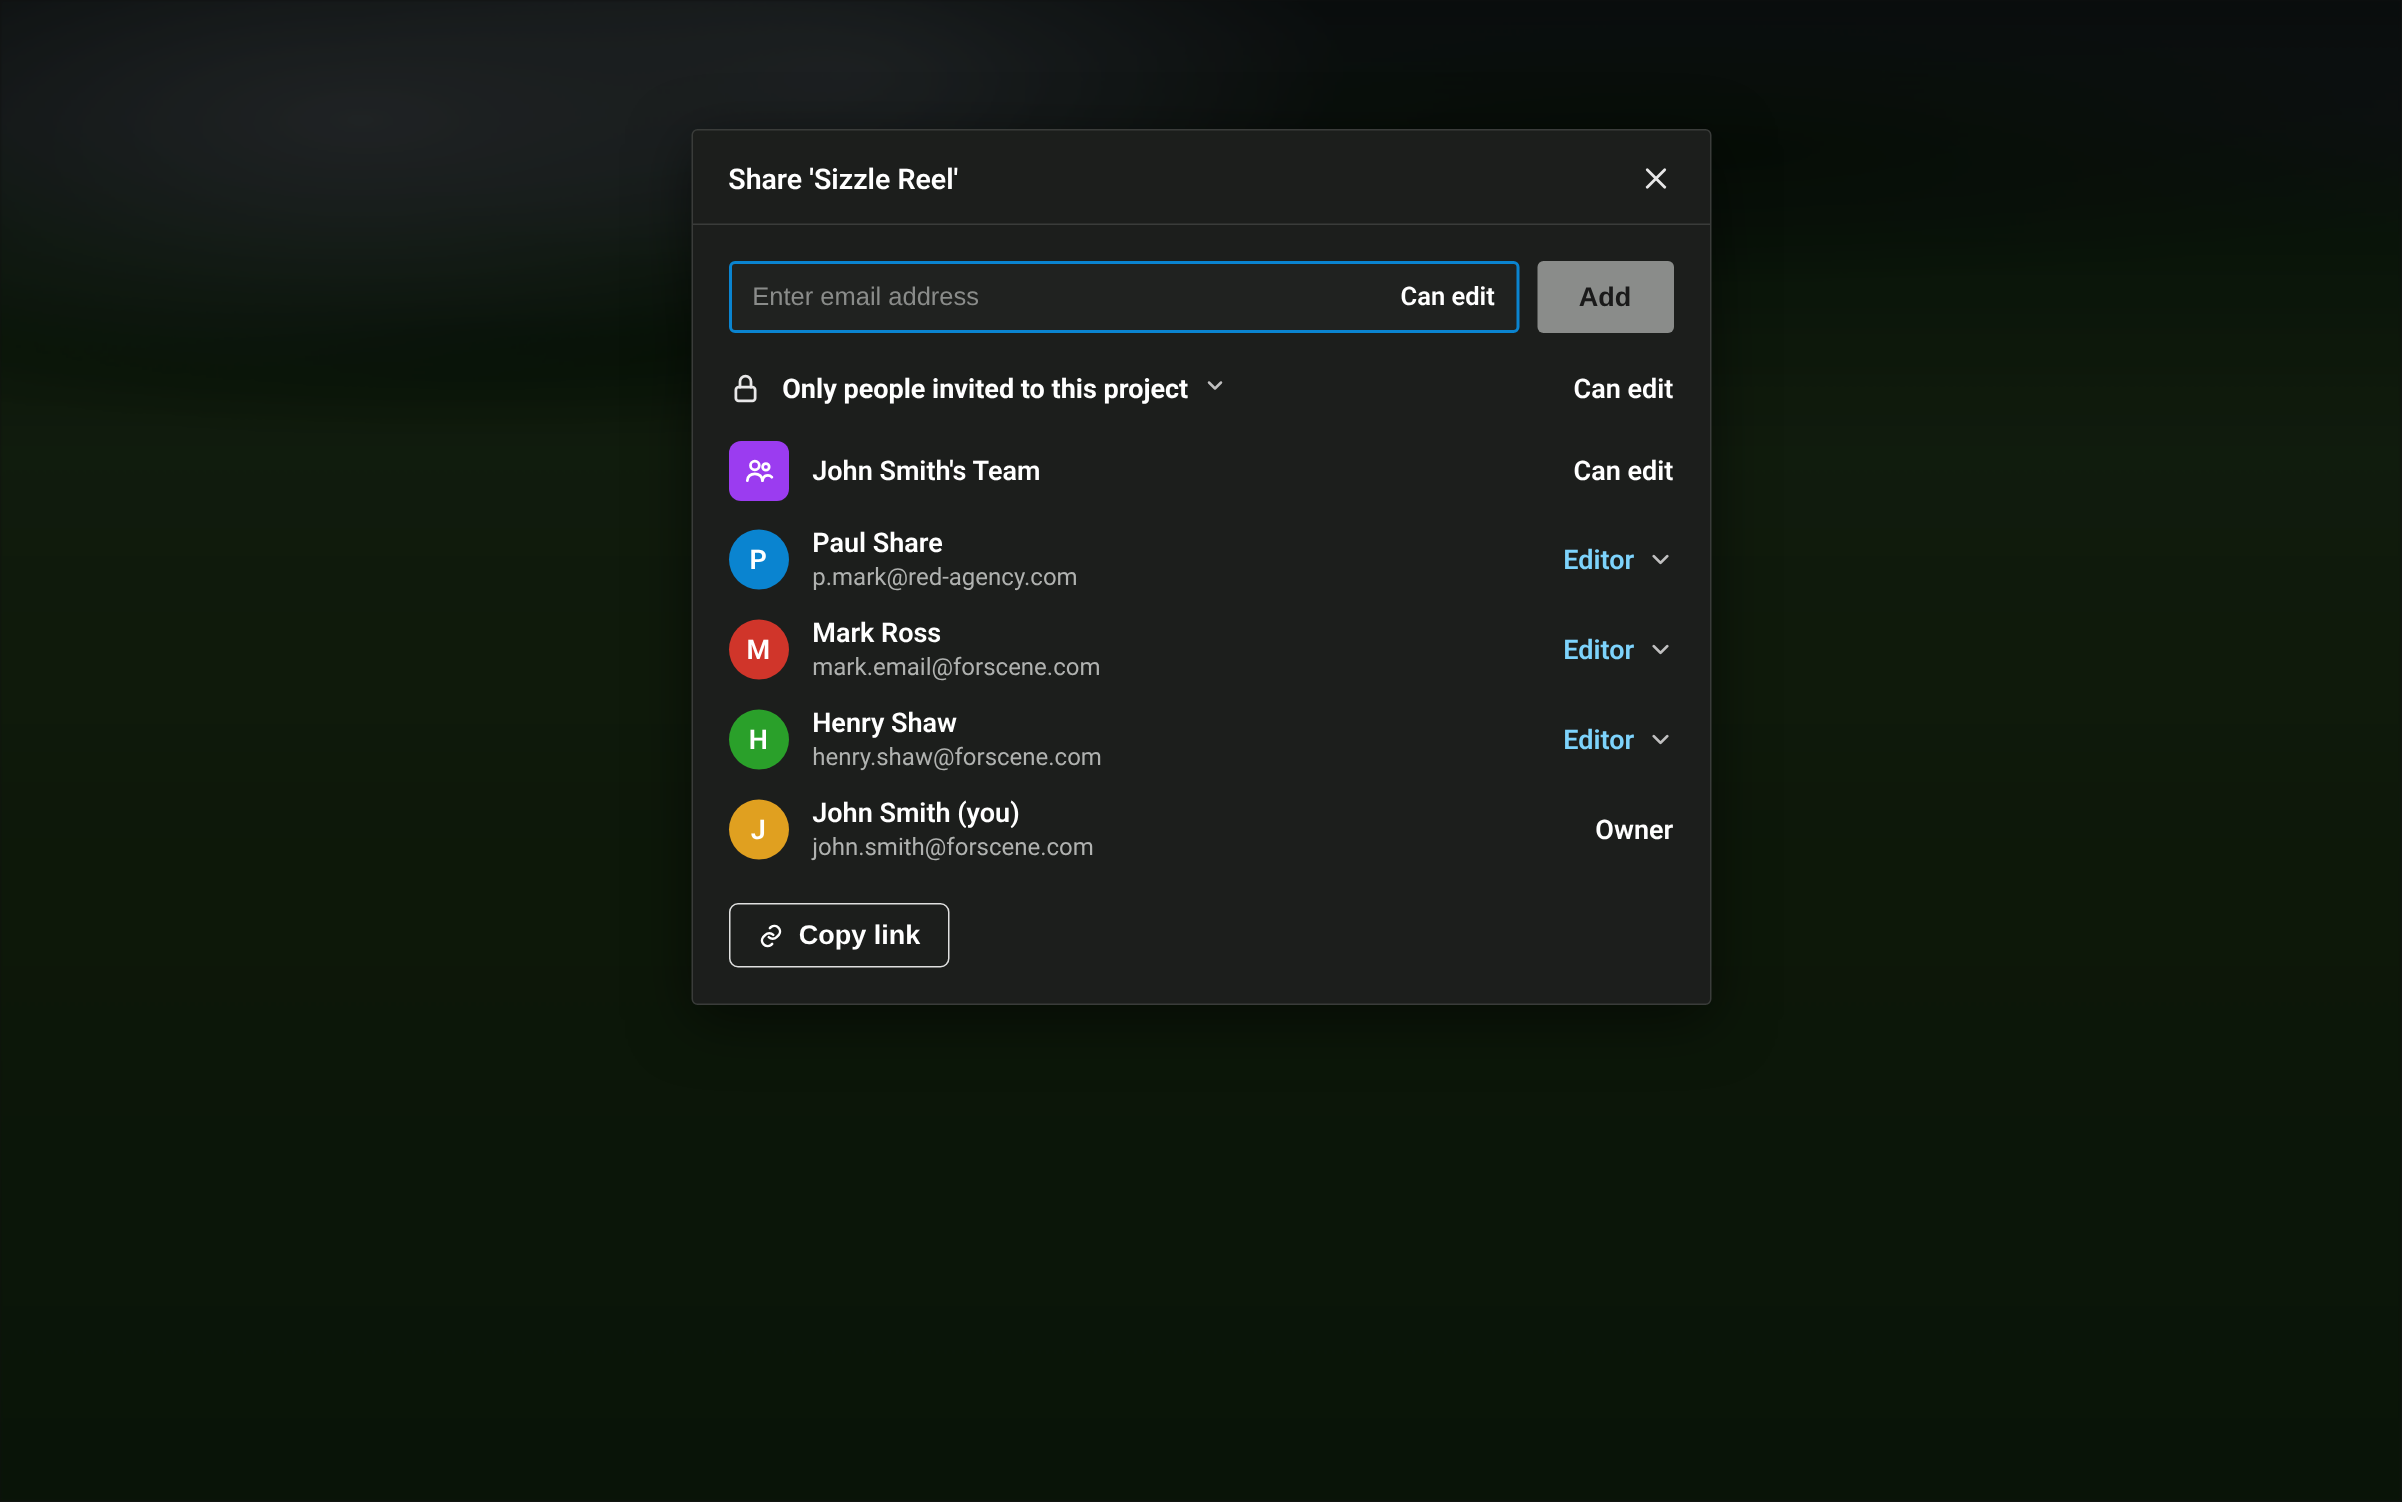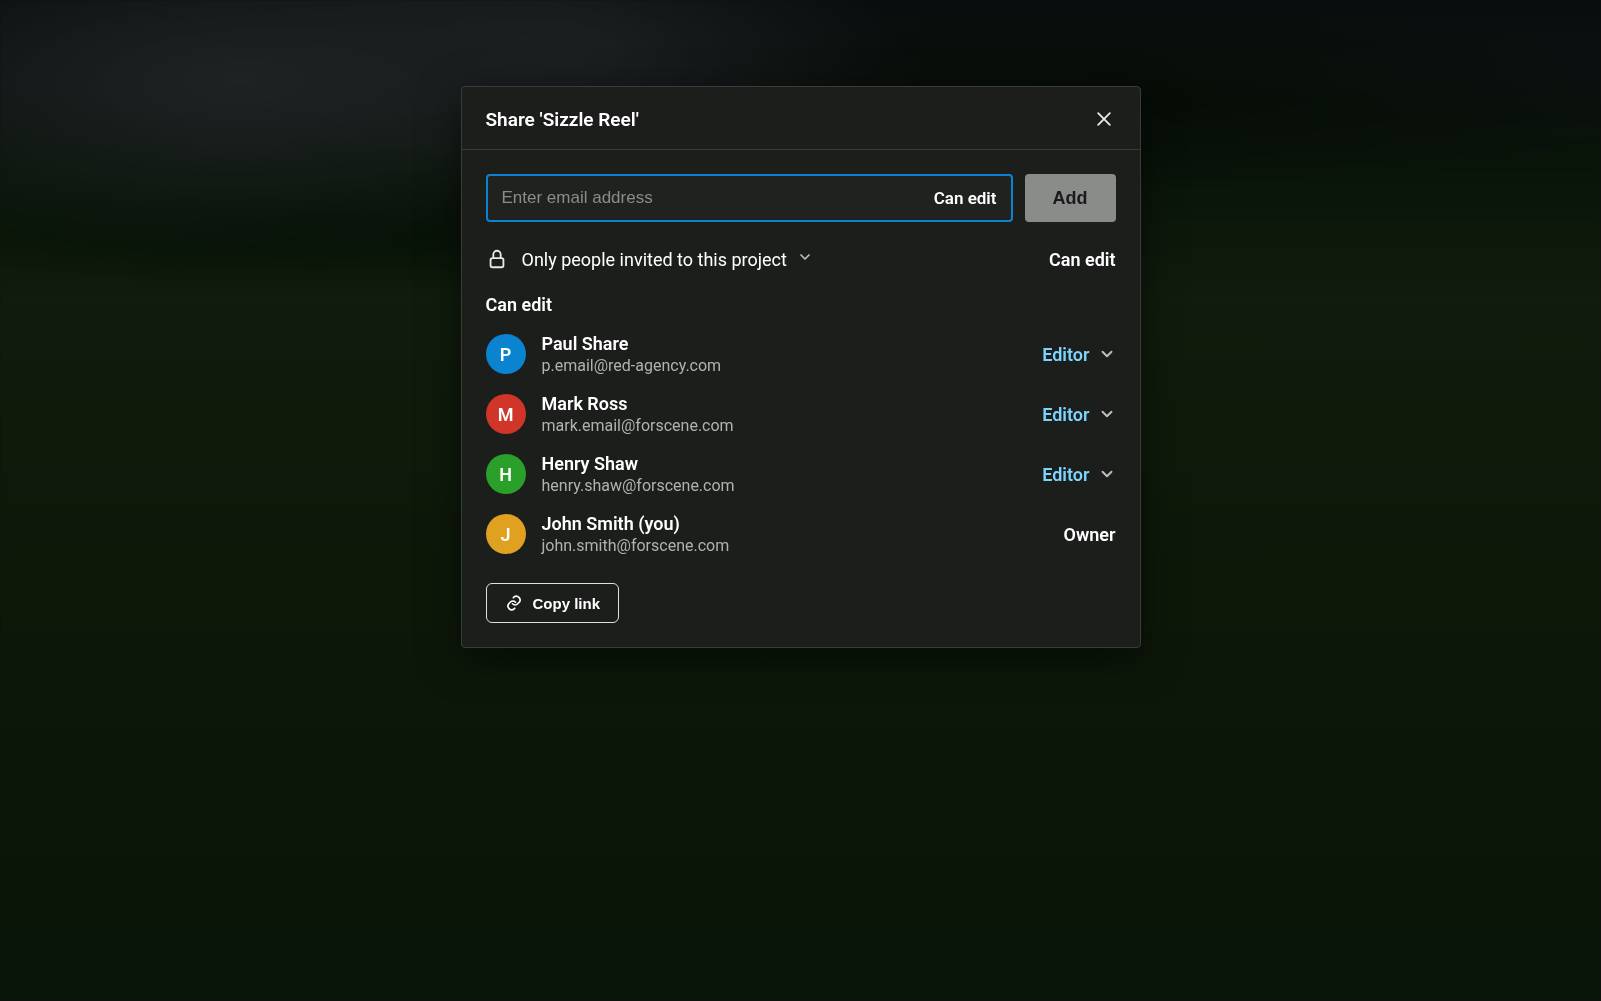--- a/index.html
+++ b/index.html
@@ -105,21 +105,21 @@
 
   .access-row {
     display: flex; align-items: center; justify-content: space-between;
     padding-top: 8px;
   }
   .access-left {
     display: flex; align-items: center; gap: 14px;
   }
   .lock-icon { width: 22px; height: 22px; color: #e8e8e8; }
   .access-text {
-    font-size: 18px; font-weight: 400; color: #fff;
+    font-size: 18px; font-weight: 700; color: #fff;
     display: flex; align-items: flex-start; gap: 10px;
     cursor: pointer;
   }
   .chev { width: 16px; height: 16px; color: #c0c0c0; }
   .access-perm {
     font-size: 18px; font-weight: 600; color: #fff;
   }
 
   .share-list {
     display: flex; flex-direction: column; gap: 18px;
@@ -150,21 +150,21 @@
   .role-static { font-size: 18px; font-weight: 600; color: #fff; }
 
   .footer {
     padding-top: 10px;
   }
   .copy-link-btn {
     display: inline-flex; align-items: center; gap: 10px;
     border: 1.5px solid #e0e0e0; border-radius: 6px;
     background: transparent; color: #fff;
     padding: 10px 18px;
-    font-size: 15px; font-weight: 600;
+    font-size: 18px; font-weight: 600;
     cursor: pointer;
   }
   .link-icon { width: 18px; height: 18px; }
 </style>
 </head>
 <body>
 
 <div class="bg"></div>
 <div class="overlay"></div>
 
@@ -202,29 +202,42 @@
               <polyline points="6 9 12 15 18 9"></polyline>
             </svg>
         </div>
       </div>
       <div class="access-perm">Can edit</div>
     </div>
 
     <div class="share-list">
 
       <div class="share-row">
+        <div class="share-left">
+          <div class="avatar square" style="background:#9b3cf0">
+            <svg width="22" height="22" viewBox="0 0 24 24" fill="none" stroke="#fff" stroke-width="2" stroke-linecap="round" stroke-linejoin="round">
+                <circle cx="9" cy="8" r="3.2"></circle>
+                <path d="M3.5 19c0-3 2.5-5 5.5-5s5.5 2 5.5 5"></path>
+                <circle cx="17" cy="9" r="2.4"></circle>
+                <path d="M14.5 19c.4-2.3 2-3.8 4-3.8 1.1 0 2.1.5 2.8 1.3"></path>
+              </svg>
+          </div>
+          <div class="name-block">
+            <span class="name">John Smith's Team</span>
+          </div>
+        </div>
         <div class="role-static">Can edit</div>
       </div>
 
       <div id="members-anchor" style="display:contents"><div class="share-row">
             <div class="share-left">
               <div class="avatar" style="background: rgb(10, 132, 208);">P</div>
               <div class="name-block">
                 <span class="name">Paul Share</span>
-                <span class="email">p.email@red-agency.com</span>
+                <span class="email">p.mark@red-agency.com</span>
               </div>
             </div>
             <div class="role">
               <span>Editor</span>
               <svg class="chev" viewBox="0 0 24 24" fill="none" stroke="currentColor" stroke-width="2.5" stroke-linecap="round" stroke-linejoin="round">
                 <polyline points="6 9 12 15 18 9"></polyline>
               </svg>
             </div>
           </div><div class="share-row">
             <div class="share-left">

